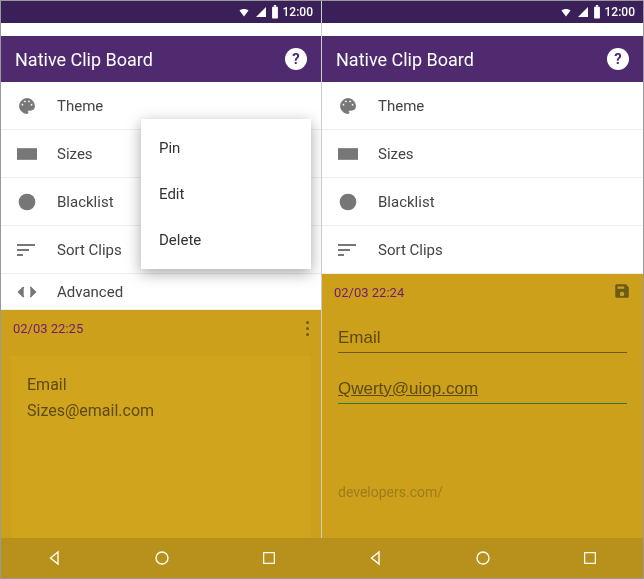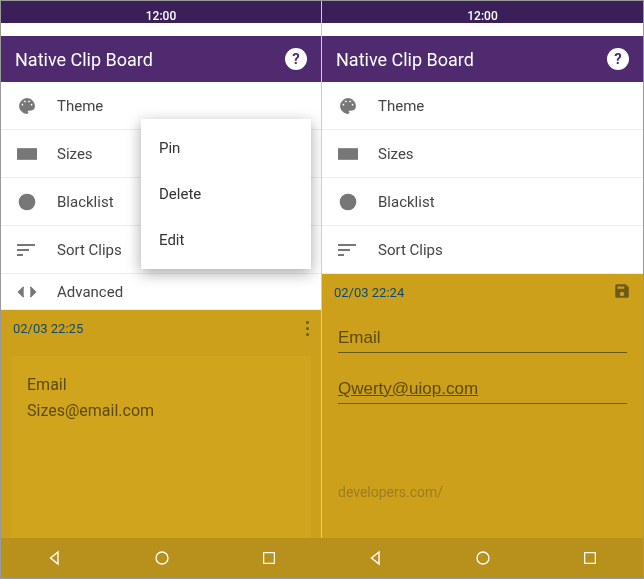--- a/index.html
+++ b/index.html
@@ -32,21 +32,20 @@
       height: 22px;
       background: #3a1f59;
       color: #fff;
       display: flex;
       justify-content: flex-end;
       align-items: center;
       gap: 4px;
       padding: 0 8px;
       font-size: 12px;
       font-weight: 500;
-      flex-direction: column;
     }
     .statusbar svg { fill: #fff; }
     .appbar {
       height: 46px;
       background: #4f2a6f;
       color: #fff;
       display: flex;
       align-items: center;
       padding: 0 14px;
       justify-content: space-between;
@@ -90,21 +89,21 @@
     }
     .settings-item.cut { height: 36px; overflow: hidden; }
 
     .clip-header {
       background: #cda01b;
       height: 36px;
       display: flex;
       align-items: center;
       justify-content: space-between;
       padding: 0 12px;
-      color: #0c4a6e;
+      color: #701a75;
       font-size: 13px;
     }
     .clip-header-right {
       cursor: pointer;
       color: #6b5a1a;
     }
     .clip-area {
       background: #cda01b;
       flex: 1;
       padding: 10px;
@@ -264,22 +263,22 @@
     </div>
     <div class="clip-area">
       <div class="clip-card">
         <div>Email</div>
         <div>Sizes@email.com</div>
       </div>
     </div>
 
     <div class="menu-popup">
       <div class="menu-item">Pin</div>
+      <div class="menu-item">Edit</div>
       <div class="menu-item">Delete</div>
-      <div class="menu-item">Edit</div>
     </div>
   </div>
 
   <div class="screen screen-right">
     <div class="statusbar">
       <svg width="14" height="12" viewBox="0 0 24 24">
           <path d="M12 21l9-12c-5-4-13-4-18 0l9 12z"></path>
         </svg>
       <svg width="12" height="12" viewBox="0 0 24 24">
           <path d="M2 22h20V2L2 22z"></path>

